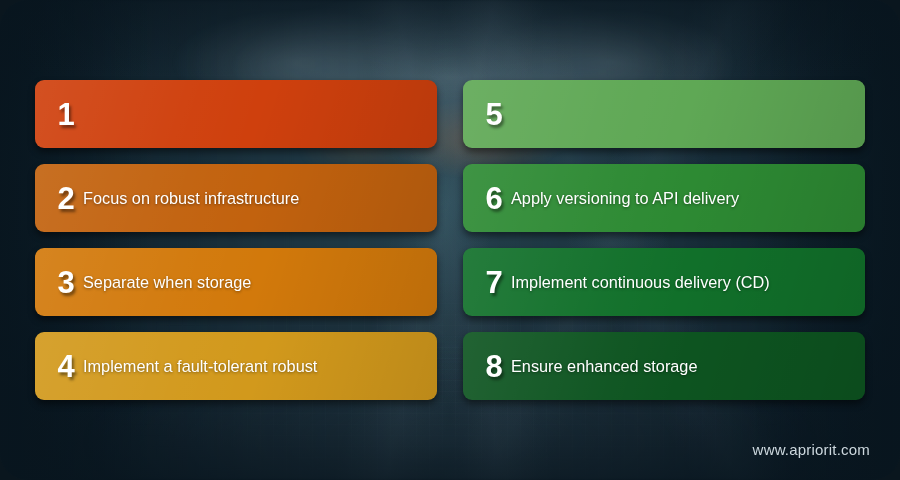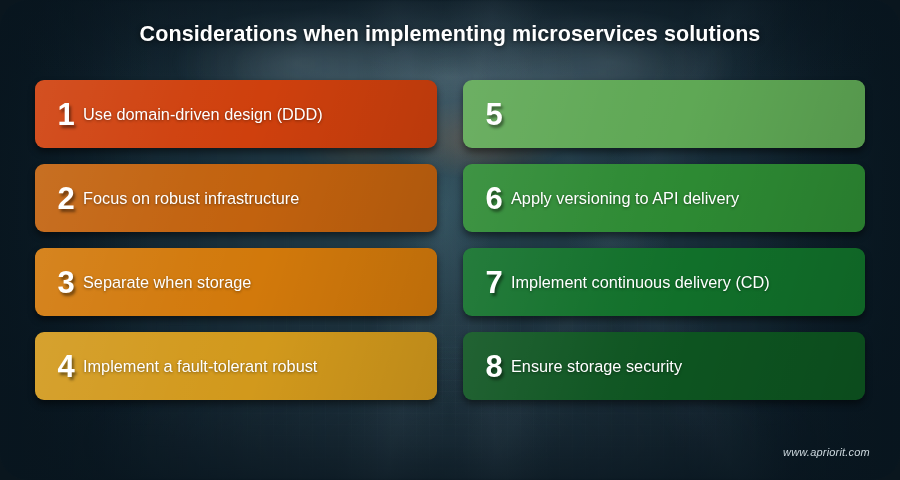--- a/index.html
+++ b/index.html
@@ -84,40 +84,38 @@
        color:#ffffff;font-size:31px;font-weight:bold;line-height:1;
        text-shadow:2px 3px 3px rgba(0,0,0,.45);}
 
   .label{position:relative;z-index:2;
          color:#ffffff;font-size:16.3px;line-height:1.15;
          text-shadow:0 1px 3px rgba(0,0,0,.42);
          padding-right:14px;}
 
   
   .footer{position:absolute;right:30px;bottom:22px;
-          color:#cdd8de;font-size:11px;letter-spacing:.2px;font-style:italic;}
+          color:#cdd8de;font-size:15px;letter-spacing:.2px;}
 </style>
 </head>
 <body>
 
 <div id="stage">
 
   <div class="bg-layer bg-base"></div>
   <div class="bg-layer bg-rack"></div>
   <div class="bg-layer bg-beams"></div>
   <div class="bg-layer bg-cols"></div>
   <div class="bg-layer bg-grid"></div>
   <div class="bg-layer bg-vig"></div>
 
-  <div class="title">Considerations when implementing microservices solutions</div>
 
   <div class="col col-left">
       <div class="card" style="background: rgb(207, 64, 13);">
         <span class="num">1</span>
-        <span class="label">Use domain-driven design (DDD)</span>
       </div>
       <div class="card" style="background: rgb(194, 98, 14);">
         <span class="num">2</span>
         <span class="label">Focus on robust infrastructure</span>
       </div>
       <div class="card" style="background: rgb(210, 121, 11);">
         <span class="num">3</span>
         <span class="label">Separate when storage</span>
       </div>
       <div class="card" style="background: rgb(210, 153, 28);">
@@ -132,18 +130,18 @@
       <div class="card" style="background: rgb(45, 138, 51);">
         <span class="num">6</span>
         <span class="label">Apply versioning to API delivery</span>
       </div>
       <div class="card" style="background: rgb(17, 112, 42);">
         <span class="num">7</span>
         <span class="label">Implement continuous delivery (CD)</span>
       </div>
       <div class="card" style="background: rgb(13, 84, 32);">
         <span class="num">8</span>
-        <span class="label">Ensure storage security</span>
+        <span class="label">Ensure enhanced storage</span>
       </div>
     </div>
 
   <div class="footer">www.apriorit.com</div>
 </div>
 
 </body></html>

